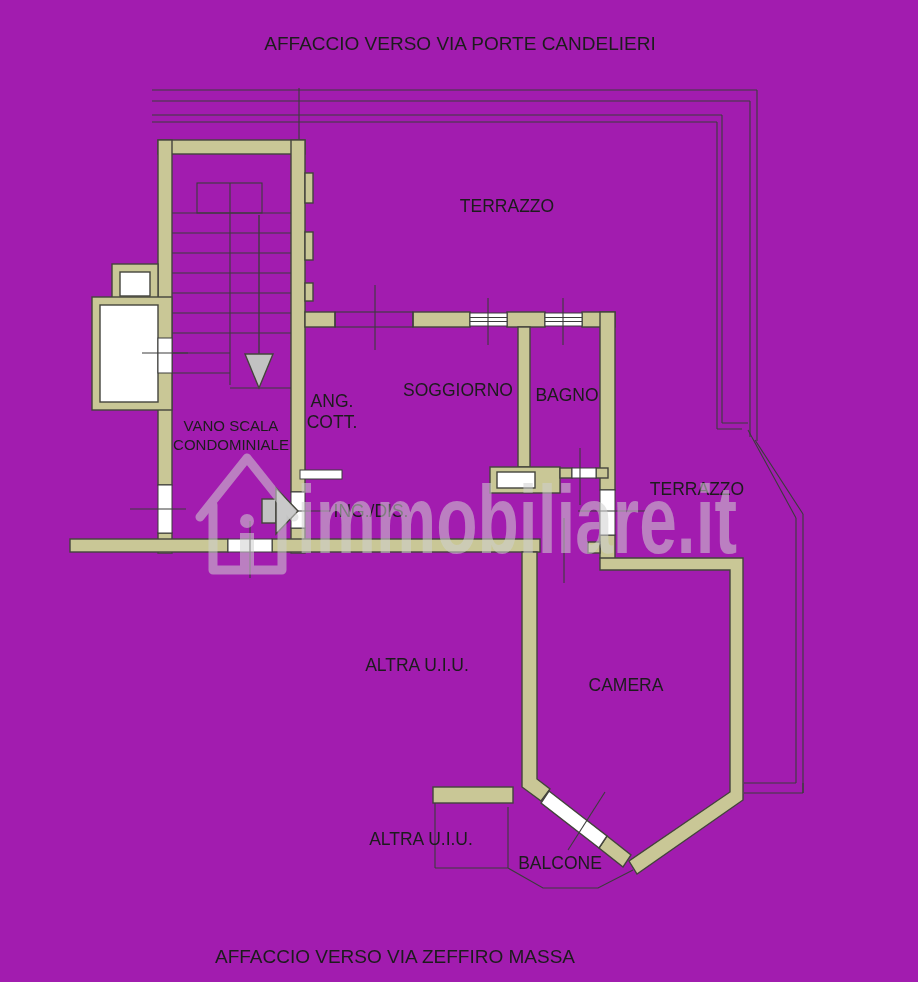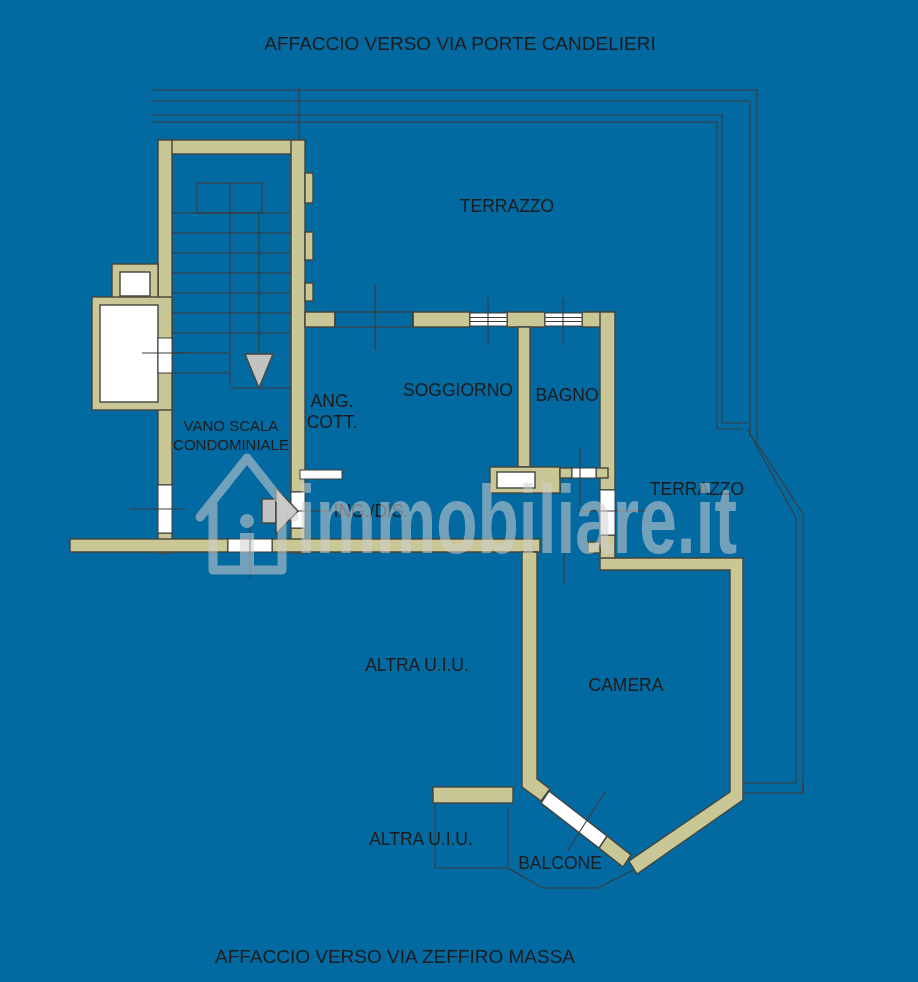--- a/index.html
+++ b/index.html
@@ -3,21 +3,21 @@
 <meta charset="utf-8">
 <style>
   :root{
     --wall-fill:#c9c796;
     --wall-stroke:#44443c;
     --line:#3c3c3c;
     --text:#1c1c1c;
     --wm:#d0d0d0;
   }
   html,body{margin:0;padding:0;background:#fff;}
-  #stage{position:relative;width:918px;height:982px;background:#0369a1;overflow:hidden;}
+  #stage{position:relative;width:918px;height:982px;background:#a21caf;overflow:hidden;}
   svg{position:absolute;left:0;top:0;}
   .wall{fill:var(--wall-fill);stroke:var(--wall-stroke);stroke-width:1.4;}
   .cut{fill:#ffffff;stroke:var(--wall-stroke);stroke-width:1.4;}
   .open{fill:#ffffff;stroke:var(--line);stroke-width:1;}
   .thin{fill:none;stroke:var(--line);stroke-width:1.1;}
   .thin2{fill:none;stroke:var(--line);stroke-width:1.3;}
   .lbl{fill:var(--text);font-family:"Liberation Sans",sans-serif;text-anchor:middle;}
   .cap{font-size:19px;}
   .room{font-size:17.5px;}
   .small{font-size:15px;}

